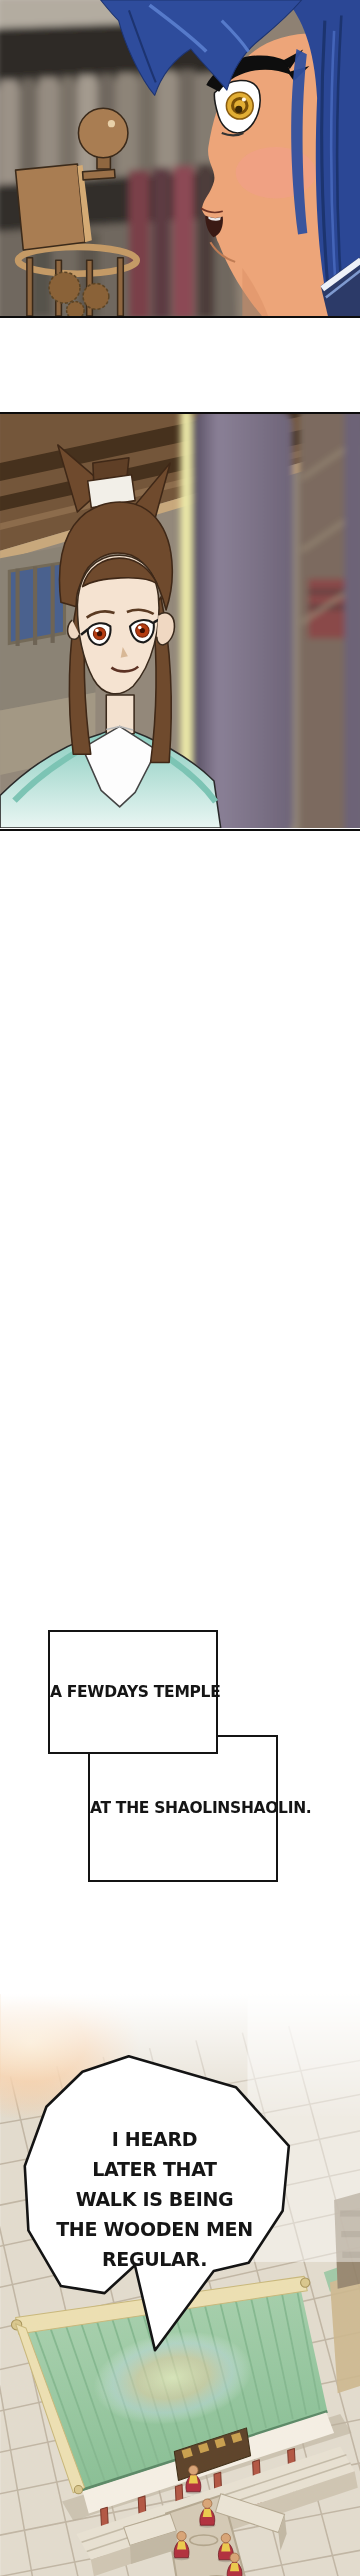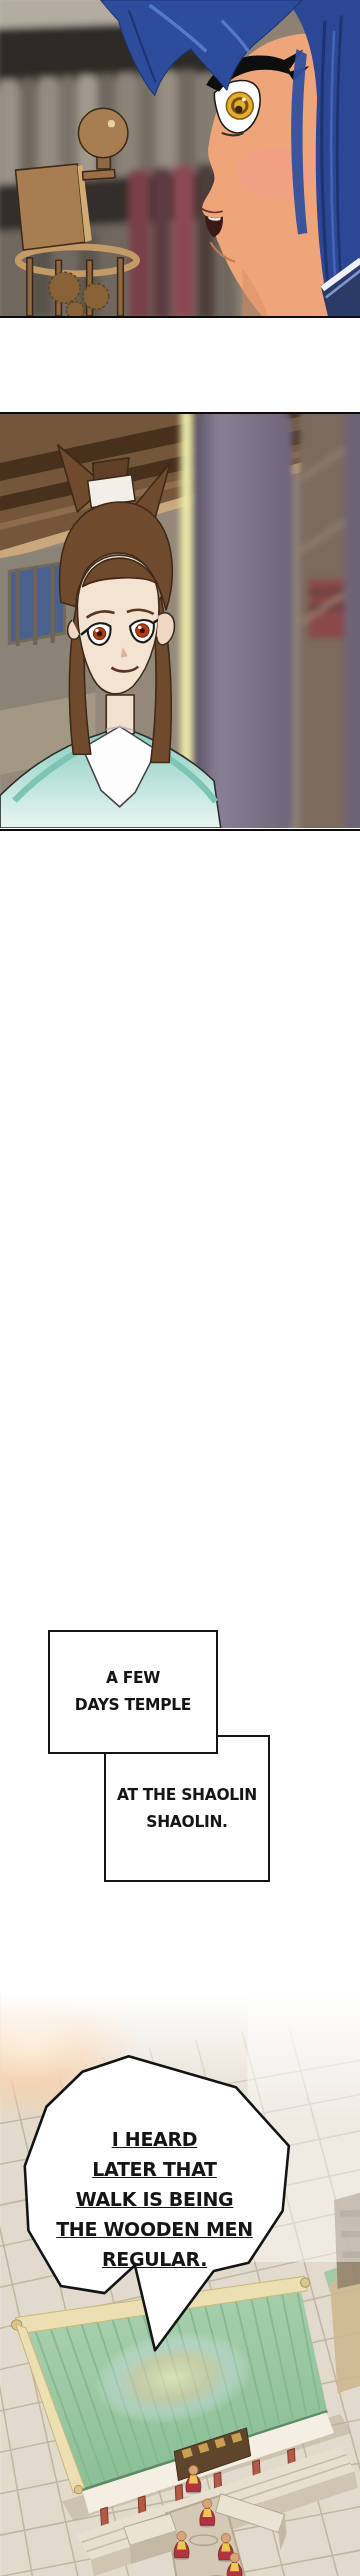--- a/index.html
+++ b/index.html
@@ -5,27 +5,27 @@
   html,body{margin:0;padding:0;background:#ffffff;}
   .page{position:relative;width:361px;height:3381px;margin:0 auto;background:#fff;overflow:hidden;
         font-family:"DejaVu Sans","Liberation Sans",sans-serif;}
   .panel{position:absolute;left:0;width:361px;background:#fff;z-index:1;}
   .panel svg{display:block;}
   #panel-1{top:0;height:318px;border-bottom:2.6px solid #0c0c0c;box-sizing:border-box;}
   #panel-2{top:412px;height:419px;border-top:2.6px solid #0c0c0c;border-bottom:2.6px solid #0c0c0c;box-sizing:border-box;}
   #panel-3{top:1994px;height:643px;border-bottom:3.1px solid #0c0c0c;box-sizing:border-box;}
 
   .caption-box{position:absolute;background:#fff;border:2.6px solid #141414;box-sizing:border-box;
-     display:flex;flex-direction:column;justify-content:center;align-items:center;text-align:center;}
+     display:flex;flex-direction:row;justify-content:space-between;align-items:center;text-align:center;}
   #caption-1{left:48px;top:1630px;width:170px;height:124px;z-index:4;}
-  #caption-2{left:104px;top:1735px;width:166px;height:147px;z-index:3;}
+  #caption-2{left:88px;top:1735px;width:190px;height:147px;z-index:3;}
   .caption-line{font-weight:700;font-size:15.5px;line-height:27px;color:#151515;letter-spacing:-0.3px;white-space:nowrap;}
 
   .bubble-svg{position:absolute;z-index:6;}
-  .bubble-text{position:absolute;z-index:7;display:flex;flex-direction:column;align-items:center;text-align:center;color:#151515;font-weight:700;text-decoration:underline;}
+  .bubble-text{position:absolute;z-index:7;display:flex;flex-direction:column;align-items:center;text-align:center;color:#151515;font-weight:700;}
   #bubble-text-1{left:31px;top:2124px;width:247px;font-size:19px;line-height:30px;}
   .bubble-line{white-space:nowrap;letter-spacing:-0.3px;}
 </style>
 </head>
 <body>
 
 <div class="page">
 
   <div class="panel" id="panel-1">
     <svg width="361" height="316" viewBox="0 0 700 613">

